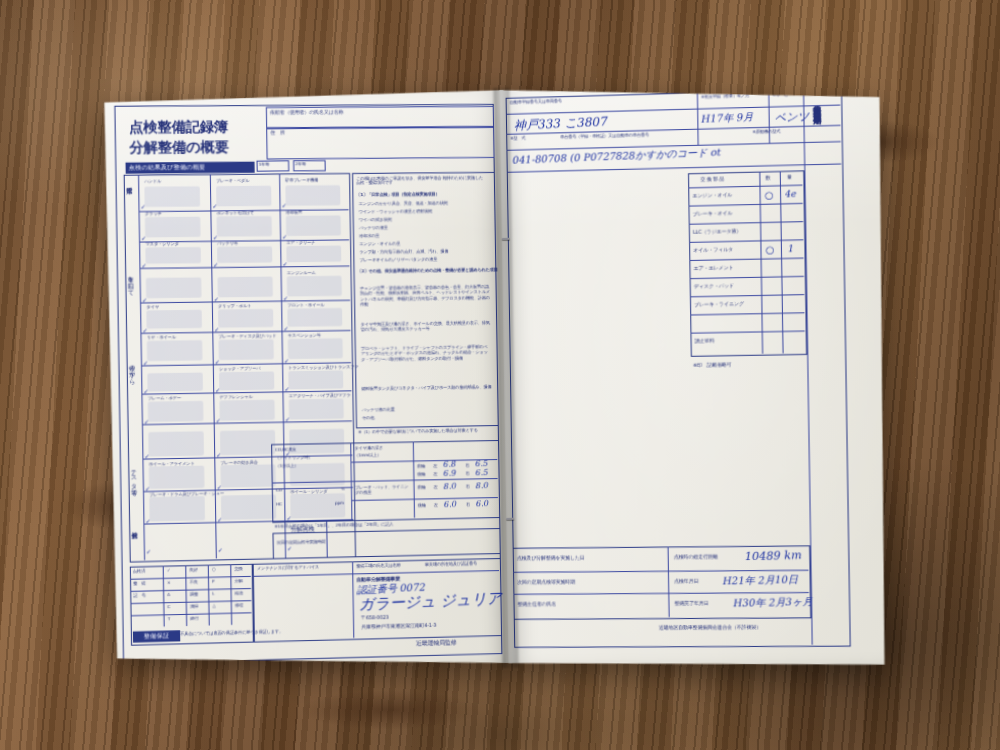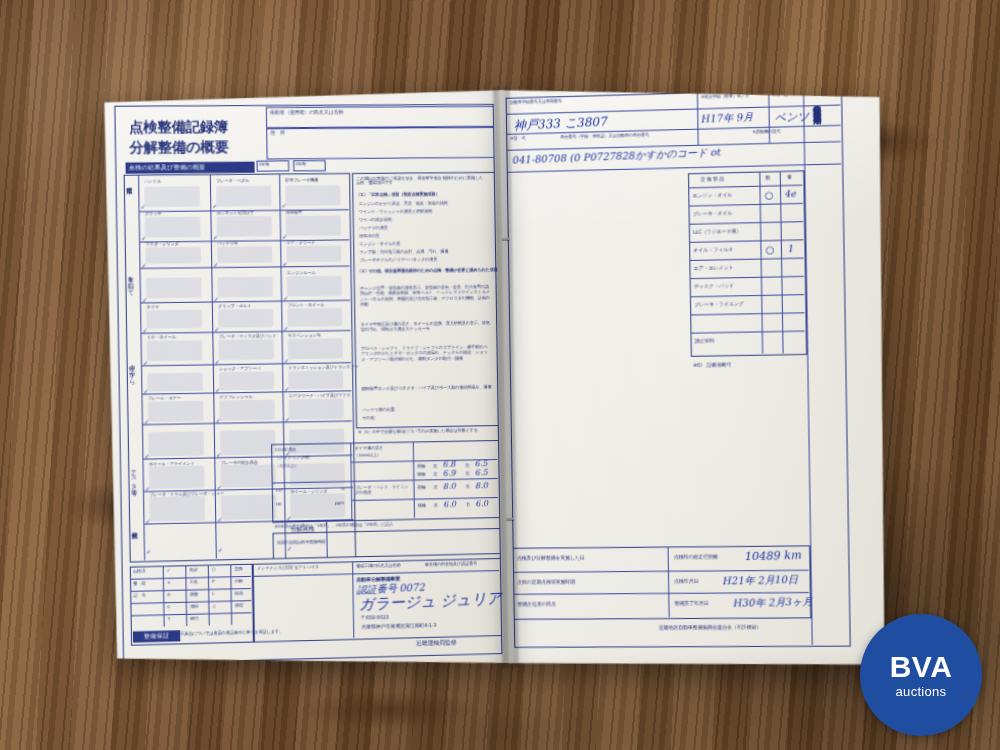--- a/index.html
+++ b/index.html
@@ -532,17 +532,13 @@
       <div class="hand" style="left:224px;top:510px;font-size:10px;transform:rotate(-1deg);">H30年 2月3ヶ月</div>
 
       <div class="t xs" style="left:150px;top:538px;">近畿地区自動車整備振興会連合会（不許複製）</div>
     </div>
 
     <div class="spine"></div>
     <div class="staple" style="left:392px;top:150px;"></div>
     <div class="staple" style="left:392px;top:430px;"></div>
   </div>
 
-  <div id="bva">
-    <div class="bva-main">BVA</div>
-    <div class="bva-sub">auctions</div>
-  </div>
 </div>
 
 </body></html>

